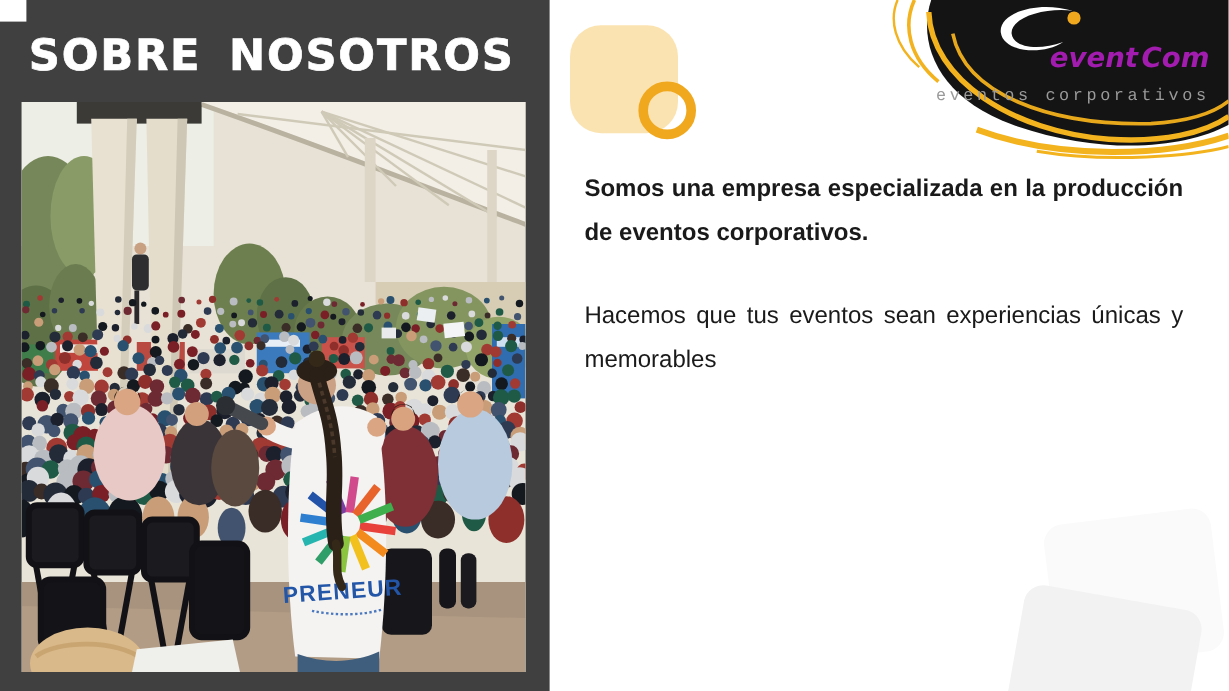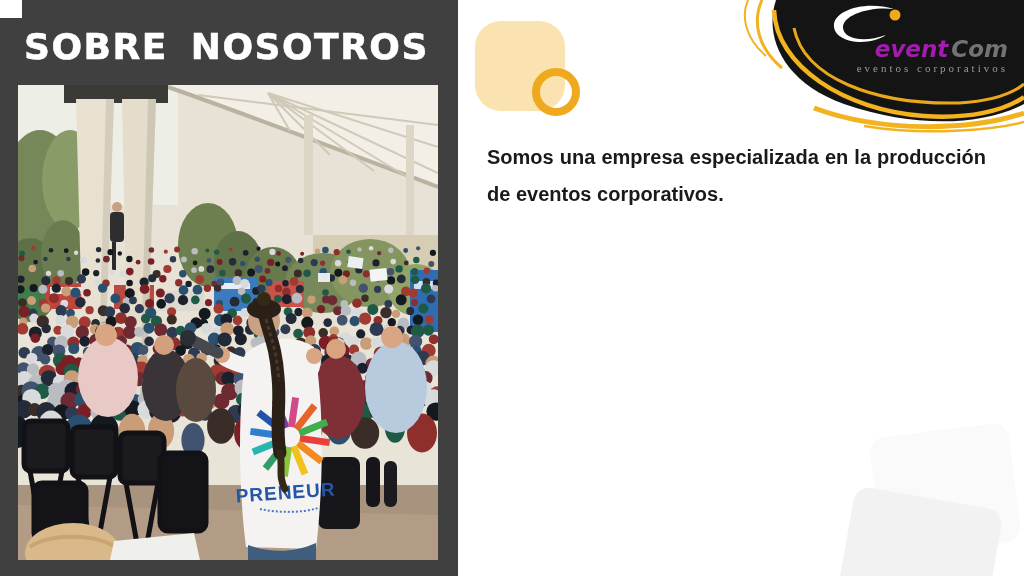--- a/index.html
+++ b/index.html
@@ -39,24 +39,24 @@
   
   .logo-area{position:absolute;right:0;top:0;width:300px;height:150px;z-index:4;}
   .logo-area .blob{position:absolute;left:0;top:0;}
   .logo-swoosh{position:absolute;left:100px;top:3px;}
   .logo-lockup{position:absolute;right:16px;top:38px;text-align:right;line-height:1;}
   .logo-word{
     font-family:"DejaVu Sans","Liberation Sans",sans-serif;
     font-style:italic;font-weight:700;font-size:23px;white-space:nowrap;
   }
   .logo-word .w-event{color:#a21caf;}
-  .logo-word .w-com{color:#737373;margin-left:3px;}
+  .logo-word .w-com{color:#a21caf;margin-left:3px;}
   .logo-tagline{
-    margin-top:2px;font-size:11px;letter-spacing:3px;color:#9a9a9a;
-    font-family:Liberation Serif, serif;white-space:nowrap;
+    margin-top:12px;font-size:14px;letter-spacing:3px;color:#9a9a9a;
+    font-family:Liberation Mono, monospace;white-space:nowrap;
   }
   
   .ghost-a{position:absolute;left:842px;top:497px;width:150px;height:150px;
     background:#f2f2f2;border-radius:16px;transform:rotate(10deg);z-index:0;}
   .ghost-b{position:absolute;left:875px;top:430px;width:140px;height:120px;
     background:#fafafa;border-radius:16px;transform:rotate(-7deg);z-index:0;}
 </style>
 </head>
 <body>
 
@@ -776,20 +776,21 @@
 </div>
 
 <div class="ghost-b"></div>
 <div class="ghost-a"></div>
 
 <div class="deco-square"></div>
 <div class="deco-ring"></div>
 
 <div class="text-block">
   <p class="lead">Somos una empresa especializada en la producción de eventos corporativos.</p>
+  <p>Hacemos que tus eventos sean experiencias únicas y memorables</p>
 </div>
 
 <div class="logo-area">
   <svg class="blob" width="300" height="150" viewBox="0 0 300 150">
 
     <path d="M38,0 C28,22 34,48 58,68" stroke="#F2B31F" stroke-width="3" fill="none"></path>
     <path d="M24,0 C17,16 21,38 42,56" stroke="#F2B31F" stroke-width="2" fill="none"></path>
 
     <path d="M52,0 C40,36 58,82 120,104 C195,130 262,124 300,104 L300,0 Z" fill="#141414"></path>
 

